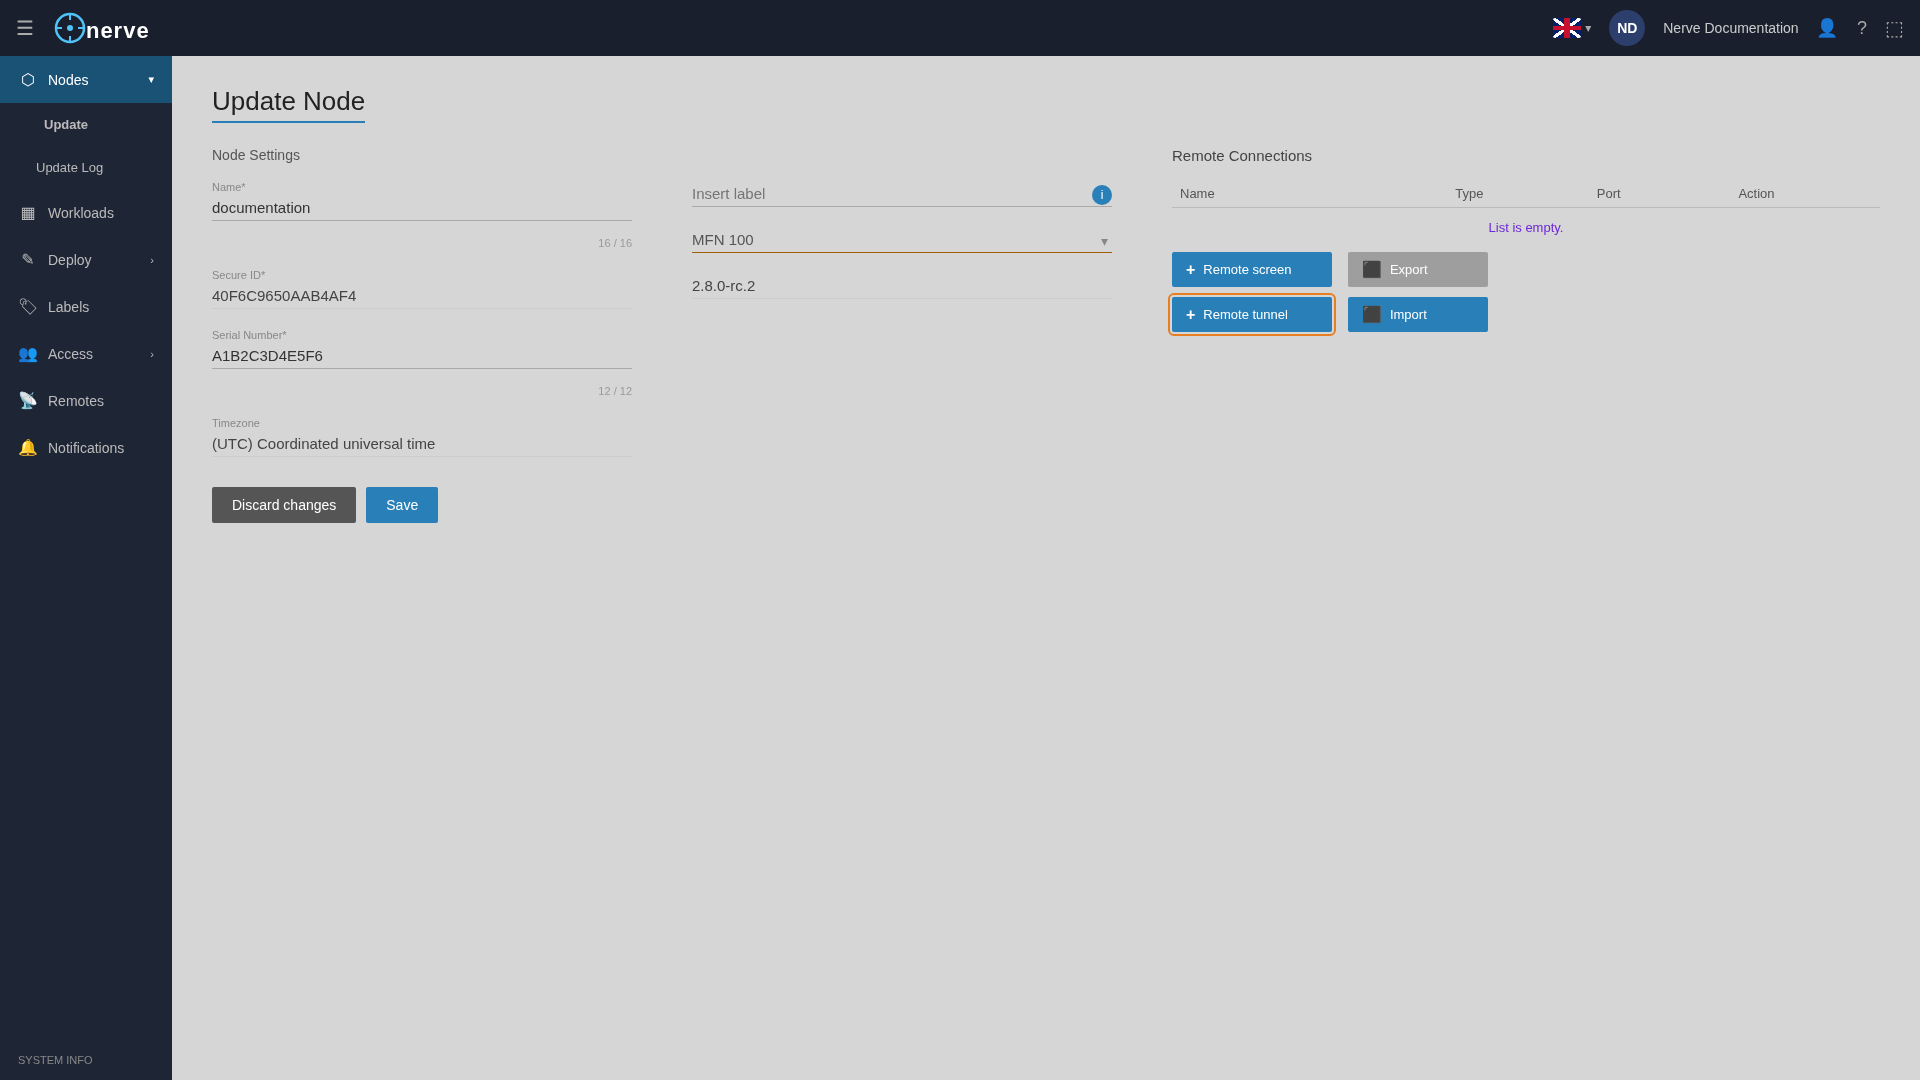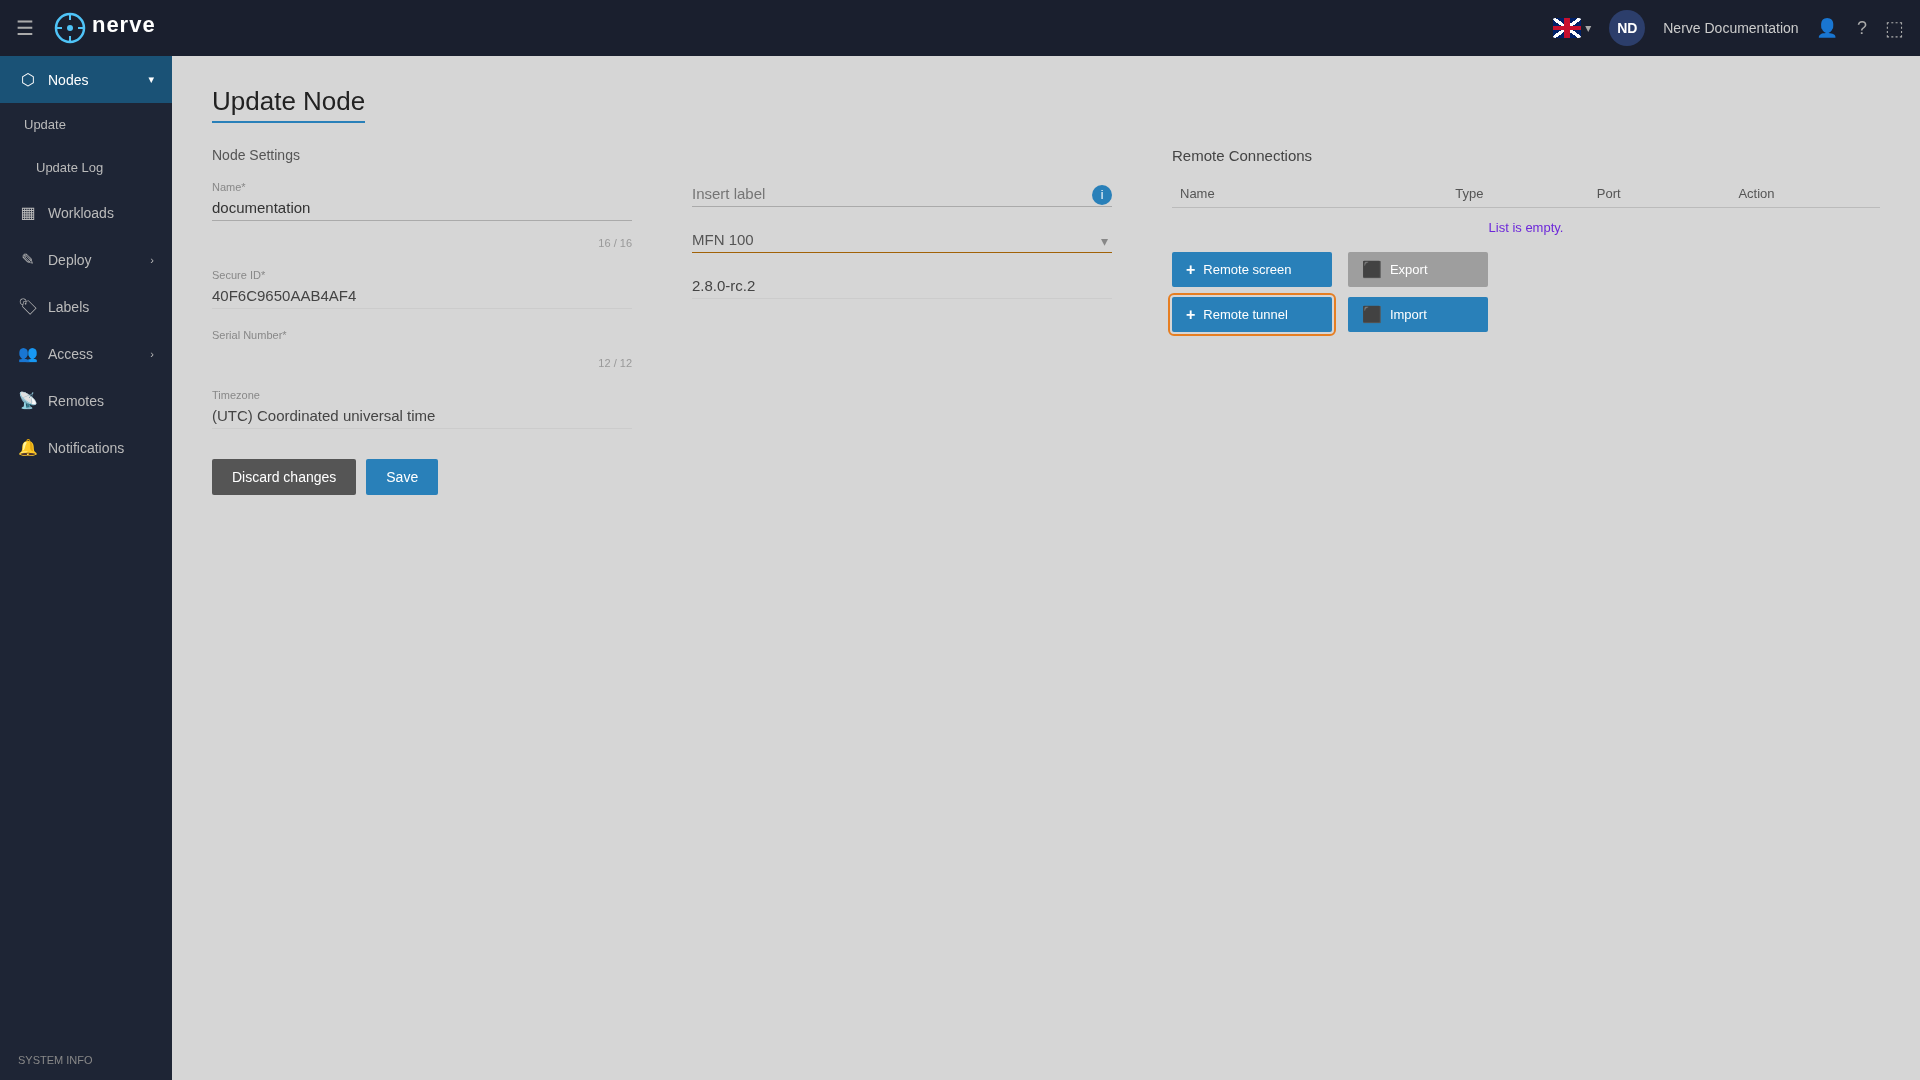--- a/index.html
+++ b/index.html
@@ -9,21 +9,21 @@
     .topnav {
       background: #1a1f2e;
       height: 56px;
       display: flex;
       align-items: center;
       padding: 0 16px;
       flex-shrink: 0;
       gap: 12px;
     }
     .topnav-hamburger { color: #aaa; font-size: 20px; cursor: pointer; margin-right: 8px; }
-    .topnav-logo { display: flex; align-items: flex-start; gap: 6px; }
+    .topnav-logo { display: flex; align-items: flex-end; }
     .topnav-logo-text { color: #fff; font-size: 22px; font-weight: 700; letter-spacing: 1px; }
     .topnav-logo svg { width: 32px; height: 32px; }
     .topnav-spacer { flex: 1; }
     .topnav-right { display: flex; align-items: center; gap: 18px; }
     .flag-btn { display: flex; align-items: center; gap: 4px; cursor: pointer; }
     .flag-dropdown { color: #aaa; font-size: 12px; }
     .nd-avatar { width: 36px; height: 36px; border-radius: 50%; background: #2c3e6b; color: #fff; display: flex; align-items: center; justify-content: center; font-size: 14px; font-weight: 600; cursor: pointer; }
     .topnav-doc-link { color: #ccc; font-size: 14px; cursor: pointer; display: flex; align-items: center; gap: 6px; }
     .topnav-icon { color: #aaa; font-size: 18px; cursor: pointer; }
 
@@ -172,21 +172,21 @@
 
 <div class="main-layout">
 
   <aside class="sidebar">
 
     <div class="sidebar-item active">
       <span class="item-icon">⬡</span>
       <span>Nodes</span>
       <span class="chevron">▾</span>
     </div>
-    <div class="sidebar-item" style="padding-left:24px;font-size:13px;">
+    <div class="sidebar-item" style="padding-left:44px;font-size:13px;font-weight:bold;">
       <span>Update</span>
     </div>
     <div class="sidebar-item" style="padding-left:36px;font-size:13px;">
       <span>Update Log</span>
     </div>
     <div class="sidebar-item">
       <span class="item-icon">▦</span>
       <span>Workloads</span>
     </div>
     <div class="sidebar-item">
@@ -229,20 +229,21 @@
           <div class="form-hint">16 / 16</div>
         </div>
 
         <div class="form-group">
           <label class="form-label">Secure ID*</label>
           <div class="readonly-value">40F6C9650AAB4AF4</div>
         </div>
 
         <div class="form-group">
           <label class="form-label">Serial Number*</label>
+          <input class="form-input" type="text" value="A1B2C3D4E5F6" style="">
           <div class="form-hint">12 / 12</div>
         </div>
 
         <div class="form-group">
           <label class="form-label">Timezone</label>
           <div class="readonly-value">(UTC) Coordinated universal time</div>
         </div>
 
         <div class="btn-group">
           <button class="btn-discard">Discard changes</button>

